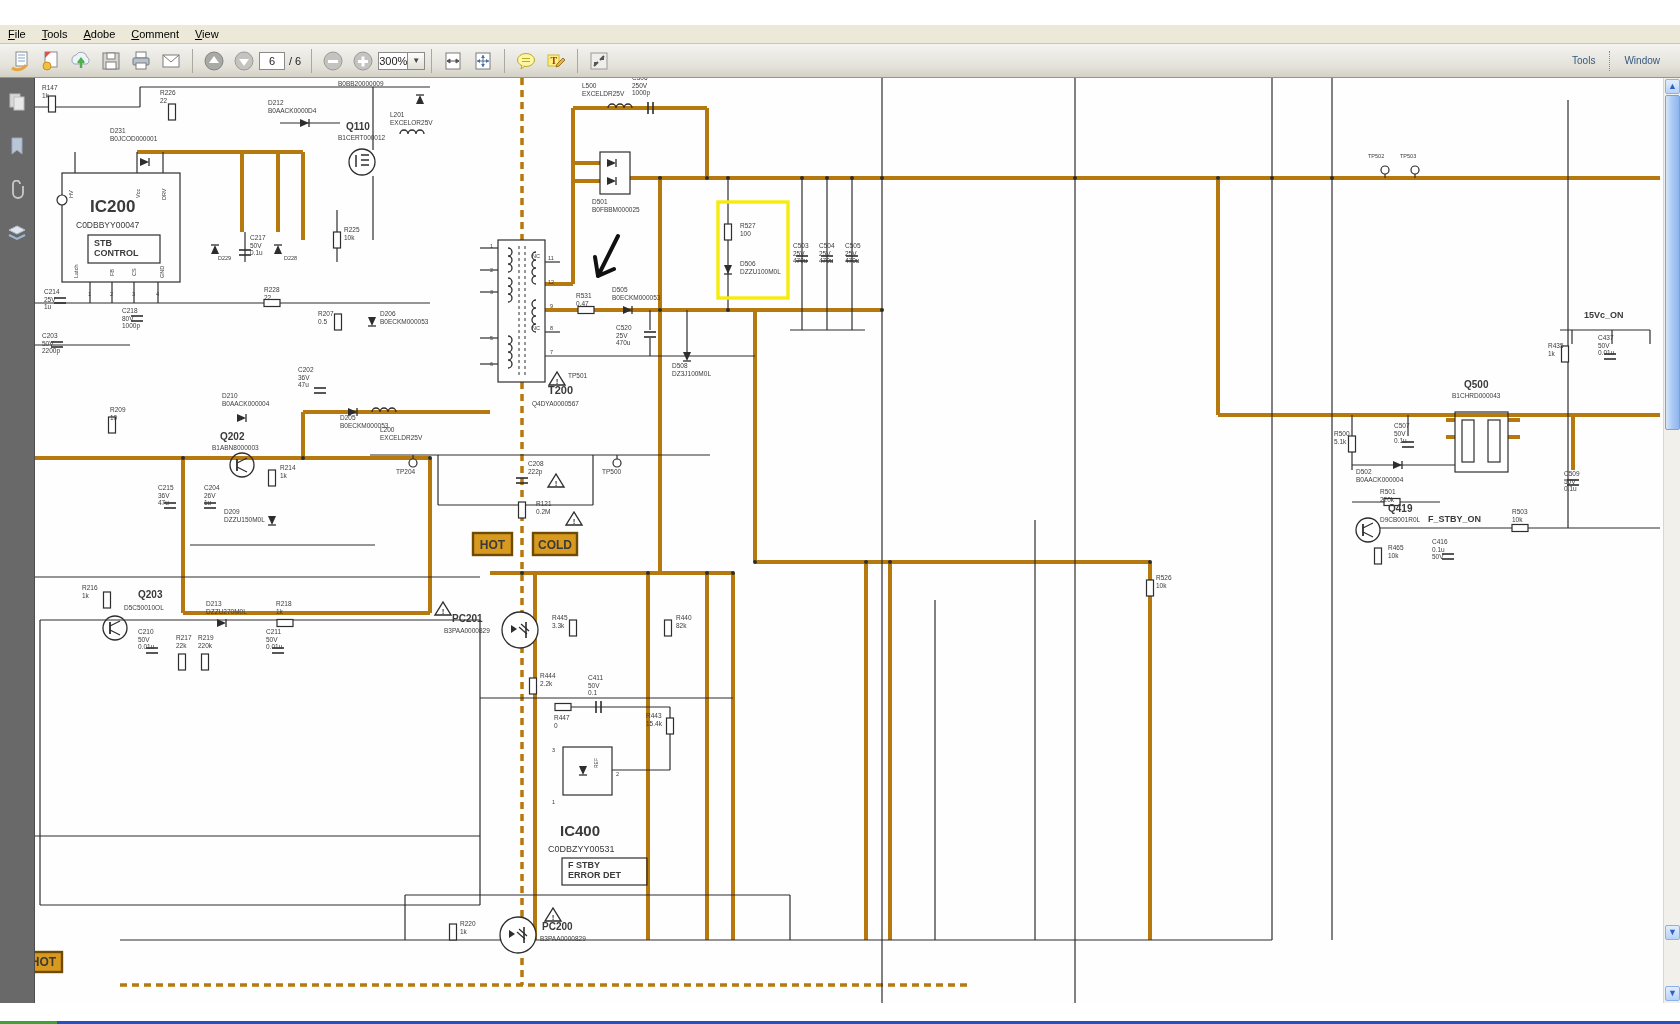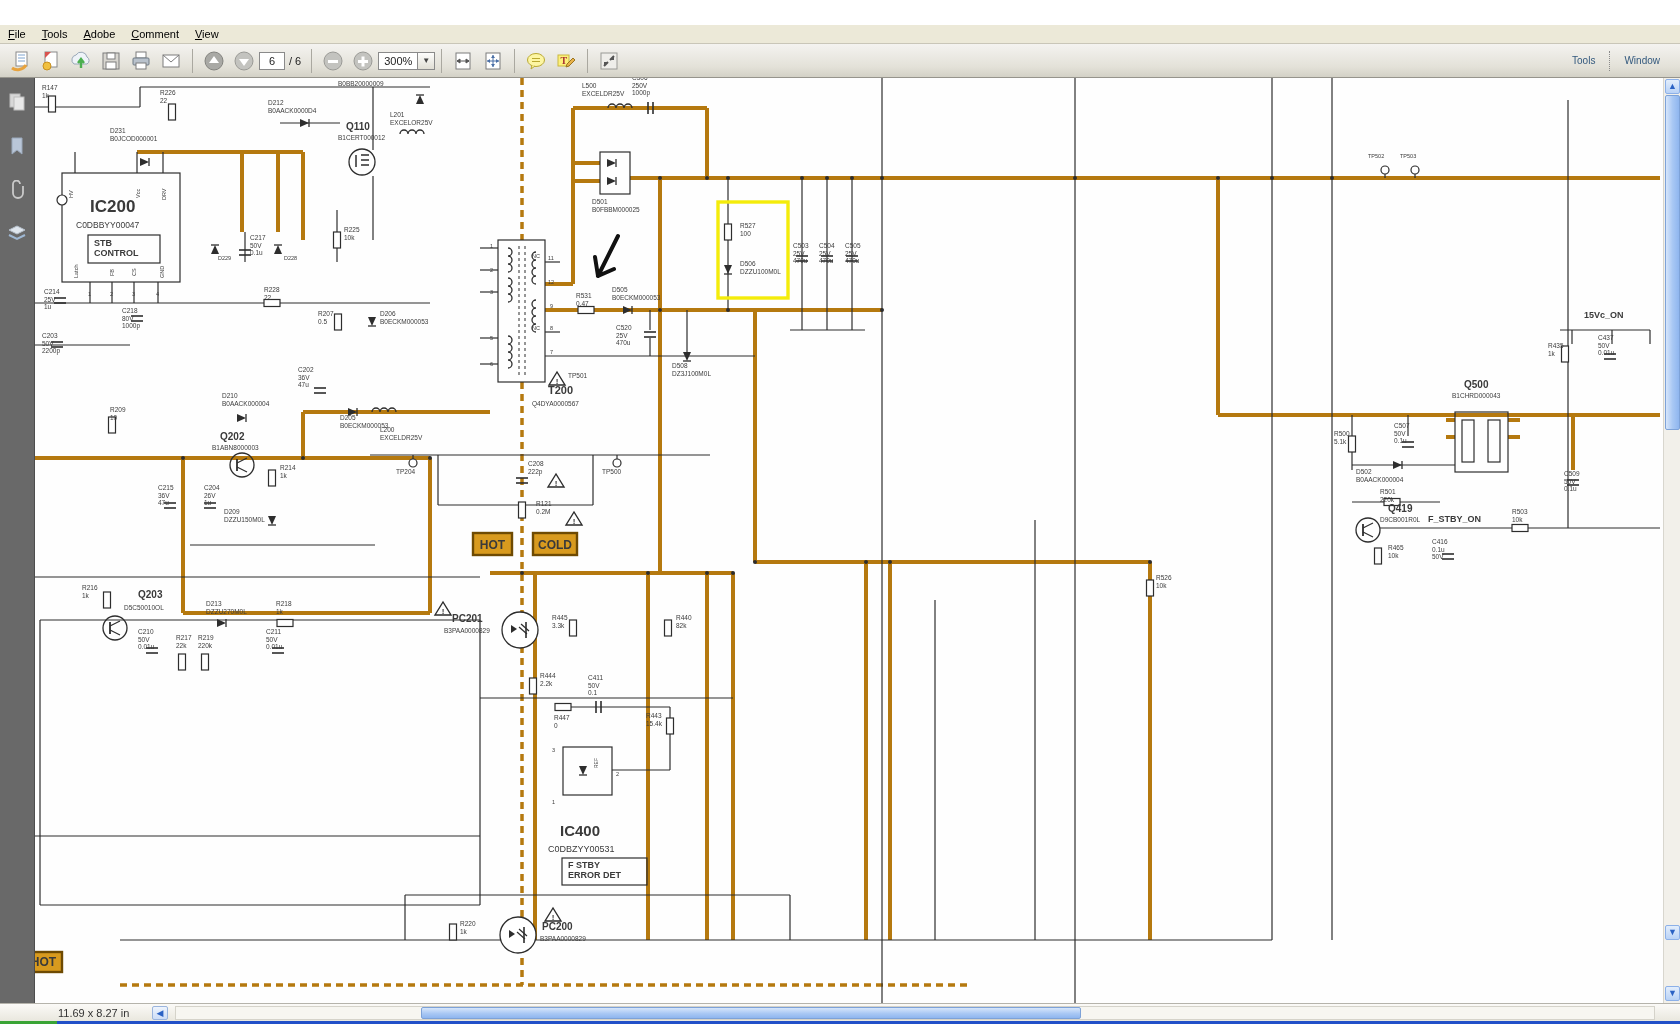--- a/index.html
+++ b/index.html
@@ -28,21 +28,21 @@
   
   #toolbar{position:absolute;left:0;top:44px;width:1680px;height:34px;
     background:linear-gradient(180deg,#f4f3f0 0%,#e3e1d8 70%,#d3d1c6 100%);
     border-bottom:1px solid #96948c;display:flex;align-items:center;padding:0 6px;}
   .tbtn{width:26px;height:26px;border:none;background:transparent;display:flex;align-items:center;
     justify-content:center;margin:0 2px;padding:0;}
   .sep{width:1px;height:24px;background:#aaa8a0;margin:0 6px;}
   .pagebox,.zoombox{height:18px;background:#fff;border:1px solid #8a8a8a;font-size:11px;
     text-align:center;color:#222;}
   .pagebox{width:26px;}
-  .zoombox{width:40px;line-height:16px;}
+  .zoombox{width:30px;line-height:16px;}
   .zoomarrow{width:17px;height:18px;border:1px solid #8a8a8a;border-left:none;
     background:linear-gradient(#fdfdfc,#e0ded4);font-size:8px;line-height:16px;text-align:center;color:#444;}
   .slash{font-size:11px;color:#222;margin:0 4px;}
   .tb-right{margin-left:auto;display:flex;align-items:center;font-size:10px;color:#33597e;padding-right:14px;}
   .tb-right .dotsep{width:1px;height:20px;border-left:1px dotted #8a8a8a;margin:0 14px;}
   
   #sidebar{position:absolute;left:0;top:78px;width:35px;height:925px;background:#696969;
     border-right:1px solid #4d4d4d;display:flex;flex-direction:column;align-items:center;padding-top:14px;gap:24px;}
   
   #doc{position:absolute;left:35px;top:78px;width:1628px;height:925px;background:#fefefe;overflow:hidden;}
@@ -682,25 +682,18 @@
       </svg>
   </div>
 
   <div id="vscroll">
     <div class="varrow" style="top:1px;">▲</div>
     <div class="vthumb"></div>
     <div class="varrow" style="top:847px;">▼</div>
     <div class="varrow" style="top:908px;">▼</div>
   </div>
 
-  <div id="statusbar">
-    <span id="dims">11.69 x 8.27 in</span>
-    <div class="harrow">◀</div>
-    <div id="htrack">
-      <div id="hthumb"></div>
-    </div>
-  </div>
 
   <div id="taskbar">
     <div id="startsliver"></div>
   </div>
 
 </div>
 
 </body></html>

